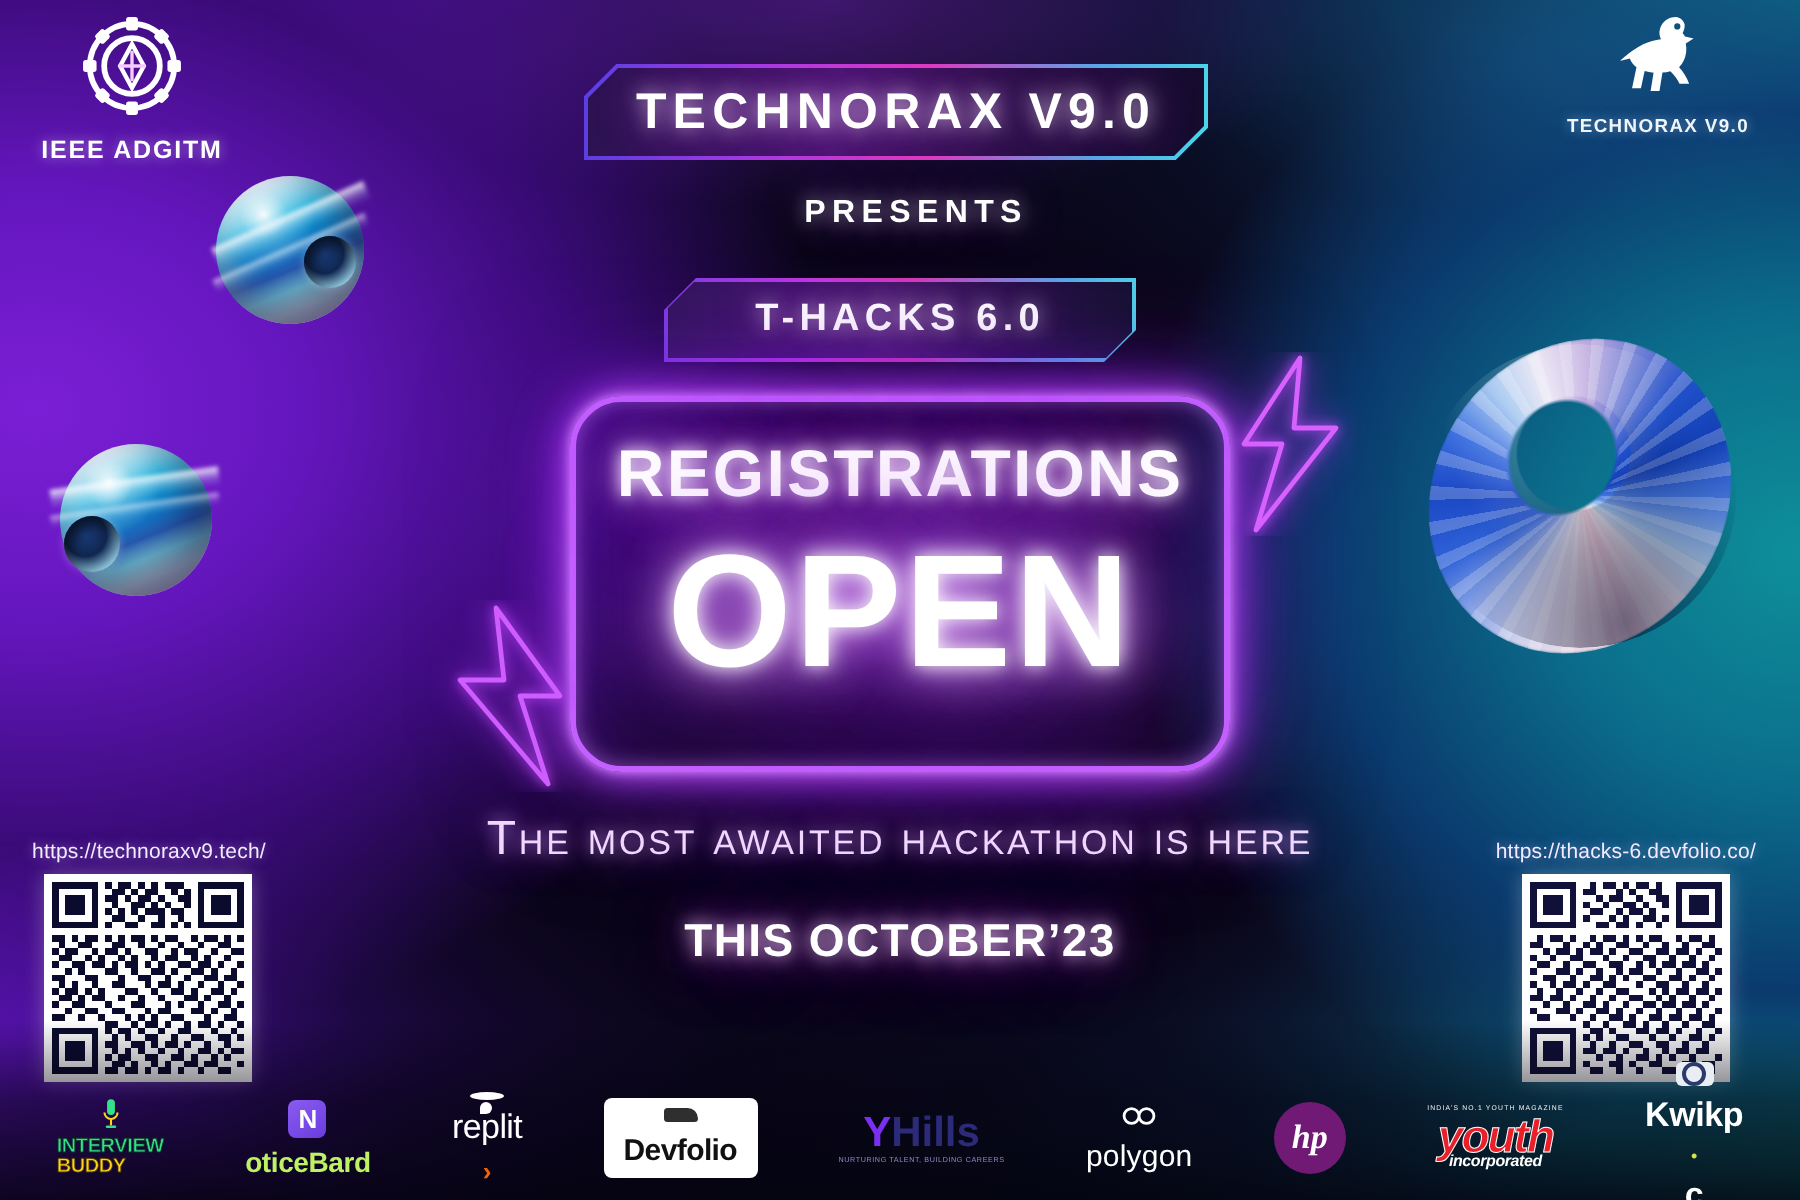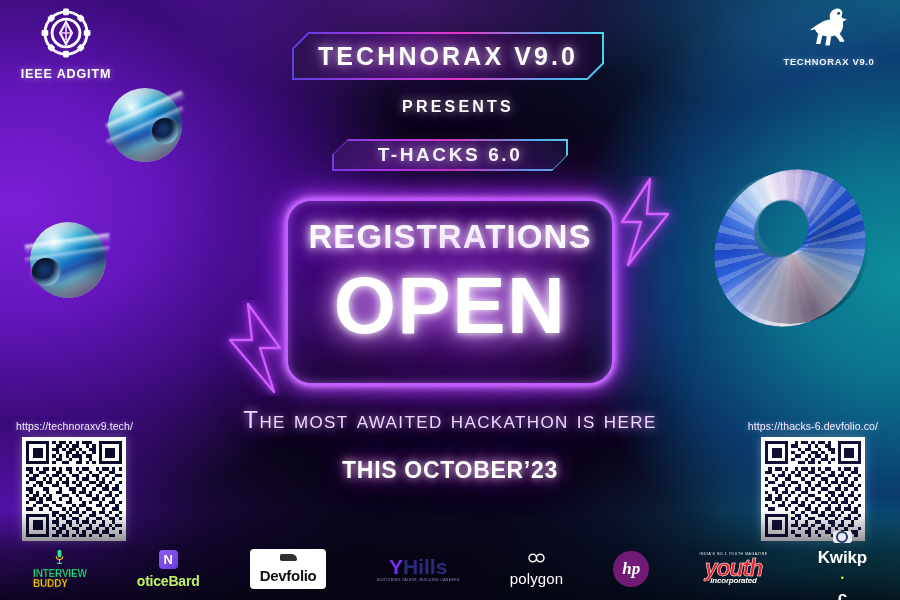--- a/index.html
+++ b/index.html
@@ -149,21 +149,21 @@
     background:linear-gradient(92deg,#5b3fe0 0%, #b13ae0 32%, #e03ac0 55%, #5aa8e8 82%, #49d6e8 100%);
     clip-path:polygon(16px 0, 100% 0, 100% calc(100% - 16px), calc(100% - 16px) 100%, 0 100%, 0 16px);
   }
   #banner-technorax .bfill{
     inset:2px;
     background:linear-gradient(96deg, #2b1250 0%, #3a1360 20%, #4a1570 40%, #2a0f46 70%, #140b2c 100%);
     clip-path:polygon(15px 0, 100% 0, 100% calc(100% - 15px), calc(100% - 15px) 100%, 0 100%, 0 15px);
   }
   #banner-technorax .btext{ font-size:25px; letter-spacing:3.1px; }
 
-  #banner-thacks{ left:332px; top:139px; width:236px; height:32px; }
+  #banner-thacks{ left:332px; top:139px; width:236px; height:42px; }
   #banner-thacks .edge{
     position:absolute; inset:0;
     background:linear-gradient(92deg,#7a3de0 0%, #c13ae0 30%, #d63ab6 52%, #5aa8e8 84%, #4fd2e8 100%);
     clip-path:polygon(14px 0, 100% 0, 100% calc(100% - 14px), calc(100% - 14px) 100%, 0 100%, 0 14px);
   }
   #banner-thacks .bfill{
     inset:2px;
     background:linear-gradient(96deg, #32145c 0%, #3f1468 25%, #431a66 48%, #241042 75%, #13102e 100%);
     clip-path:polygon(13px 0, 100% 0, 100% calc(100% - 13px), calc(100% - 13px) 100%, 0 100%, 0 13px);
   }
@@ -890,20 +890,25 @@
         <span class="ib-l1">INTERVIEW</span>
         <span class="ib-l2">BUDDY</span>
       </span>
     </div>
 
     <div class="sponsor sp-noticebard">
       <span class="nb-badge">N</span>
       <span class="nb-txt">oticeBard</span>
     </div>
 
+    <div class="sponsor sp-replit">
+      <span class="rp-mark"></span>
+      <span class="rp-txt">replit</span>
+      <span class="rp-caret">›</span>
+    </div>
 
     <div class="sponsor sp-devfolio">
       <span class="df-mark"></span>
       <span class="df-txt">Devfolio</span>
     </div>
 
     <div class="sponsor sp-yhills">
       <span class="yh-row">
         <span class="yh-y">Y</span>
         <span class="yh-h">H</span>

